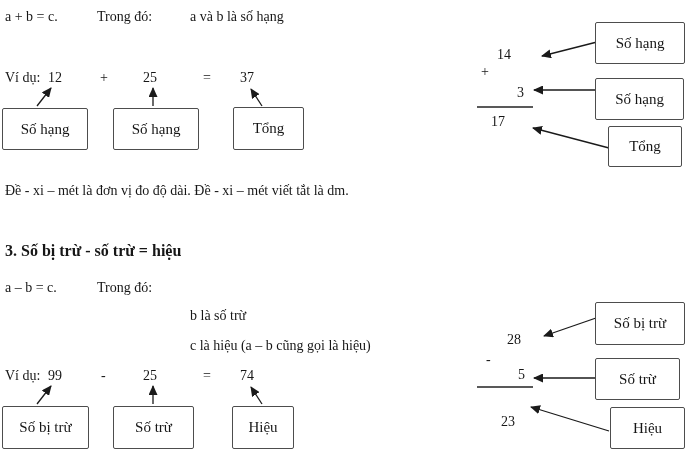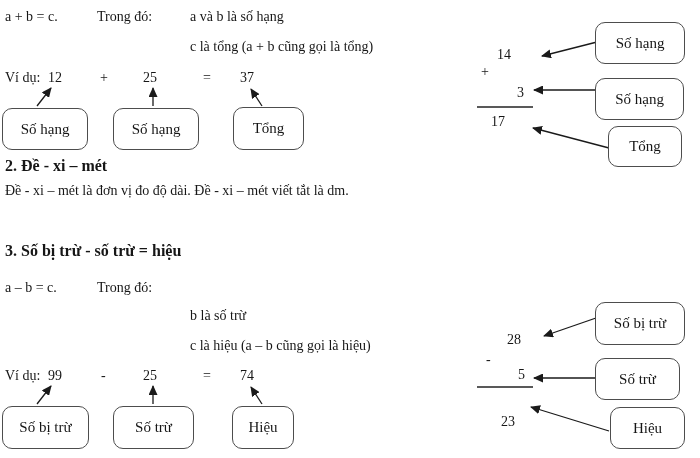--- a/index.html
+++ b/index.html
@@ -1,20 +1,20 @@
 <!DOCTYPE html>
 <html><head>
 <meta charset="utf-8">
 <style>
   html,body{margin:0;padding:0;background:#fff;}
   .page{position:relative;width:700px;height:458px;background:#fff;overflow:hidden;
         font-family:"Liberation Serif", serif;color:#161616;}
   .t{position:absolute;font-size:14px;line-height:20px;white-space:nowrap;}
   .hd{font-weight:bold;font-size:16px;}
-  .box{position:absolute;border:1.4px solid #4d4d4d;border-radius:10px;
+  .box{position:absolute;border:1.4px solid #4d4d4d;border-radius:2px;
        display:flex;align-items:center;justify-content:center;
        font-size:15px;background:#fff;}
   .overlay{position:absolute;left:0;top:0;pointer-events:none;}
 </style>
 </head>
 <body>
 
 <div class="page">
 
   <svg class="overlay" width="700" height="458" viewBox="0 0 700 458">
@@ -42,42 +42,40 @@
     </g>
     <g stroke="#222" stroke-width="1.5">
       <line x1="477" y1="107" x2="533" y2="107"></line>
       <line x1="477" y1="387" x2="533" y2="387"></line>
     </g>
   </svg>
 
   <span class="t" style="left:5px;top:7px">a + b = c.</span>
   <span class="t" style="left:97px;top:7px">Trong đó:</span>
   <span class="t" style="left:190px;top:7px">a và b là số hạng</span>
-  <span class="t" style="left:190px;top:37px">c là tổng (a + b cũng gọi là tổng)</span>
 
   <span class="t" style="left:5px;top:68px">Ví dụ:</span>
   <span class="t" style="left:48px;top:68px">12</span>
   <span class="t" style="left:100px;top:68px">+</span>
   <span class="t" style="left:143px;top:68px">25</span>
   <span class="t" style="left:203px;top:68px">=</span>
   <span class="t" style="left:240px;top:68px">37</span>
 
   <div class="box" style="left:2px;top:108px;width:84px;height:40px">Số hạng</div>
   <div class="box" style="left:113px;top:108px;width:84px;height:40px">Số hạng</div>
   <div class="box" style="left:233px;top:107px;width:69px;height:41px">Tổng</div>
 
   <span class="t" style="left:497px;top:45px">14</span>
   <span class="t" style="left:481px;top:62px">+</span>
   <span class="t" style="left:517px;top:83px">3</span>
   <span class="t" style="left:491px;top:112px">17</span>
   <div class="box" style="left:595px;top:22px;width:88px;height:40px">Số hạng</div>
   <div class="box" style="left:595px;top:78px;width:87px;height:40px">Số hạng</div>
   <div class="box" style="left:608px;top:126px;width:72px;height:39px">Tổng</div>
 
-  <span class="t hd" style="left:5px;top:156px">2. Đề - xi – mét</span>
   <span class="t" style="left:5px;top:181px">Đề - xi – mét là đơn vị đo độ dài. Đề - xi – mét viết tắt là dm.</span>
 
   <span class="t hd" style="left:5px;top:241px">3. Số bị trừ - số trừ = hiệu</span>
   <span class="t" style="left:5px;top:278px">a – b = c.</span>
   <span class="t" style="left:97px;top:278px">Trong đó:</span>
   <span class="t" style="left:190px;top:306px">b là số trừ</span>
   <span class="t" style="left:190px;top:336px">c là hiệu (a – b cũng gọi là hiệu)</span>
 
   <span class="t" style="left:5px;top:366px">Ví dụ:</span>
   <span class="t" style="left:48px;top:366px">99</span>

